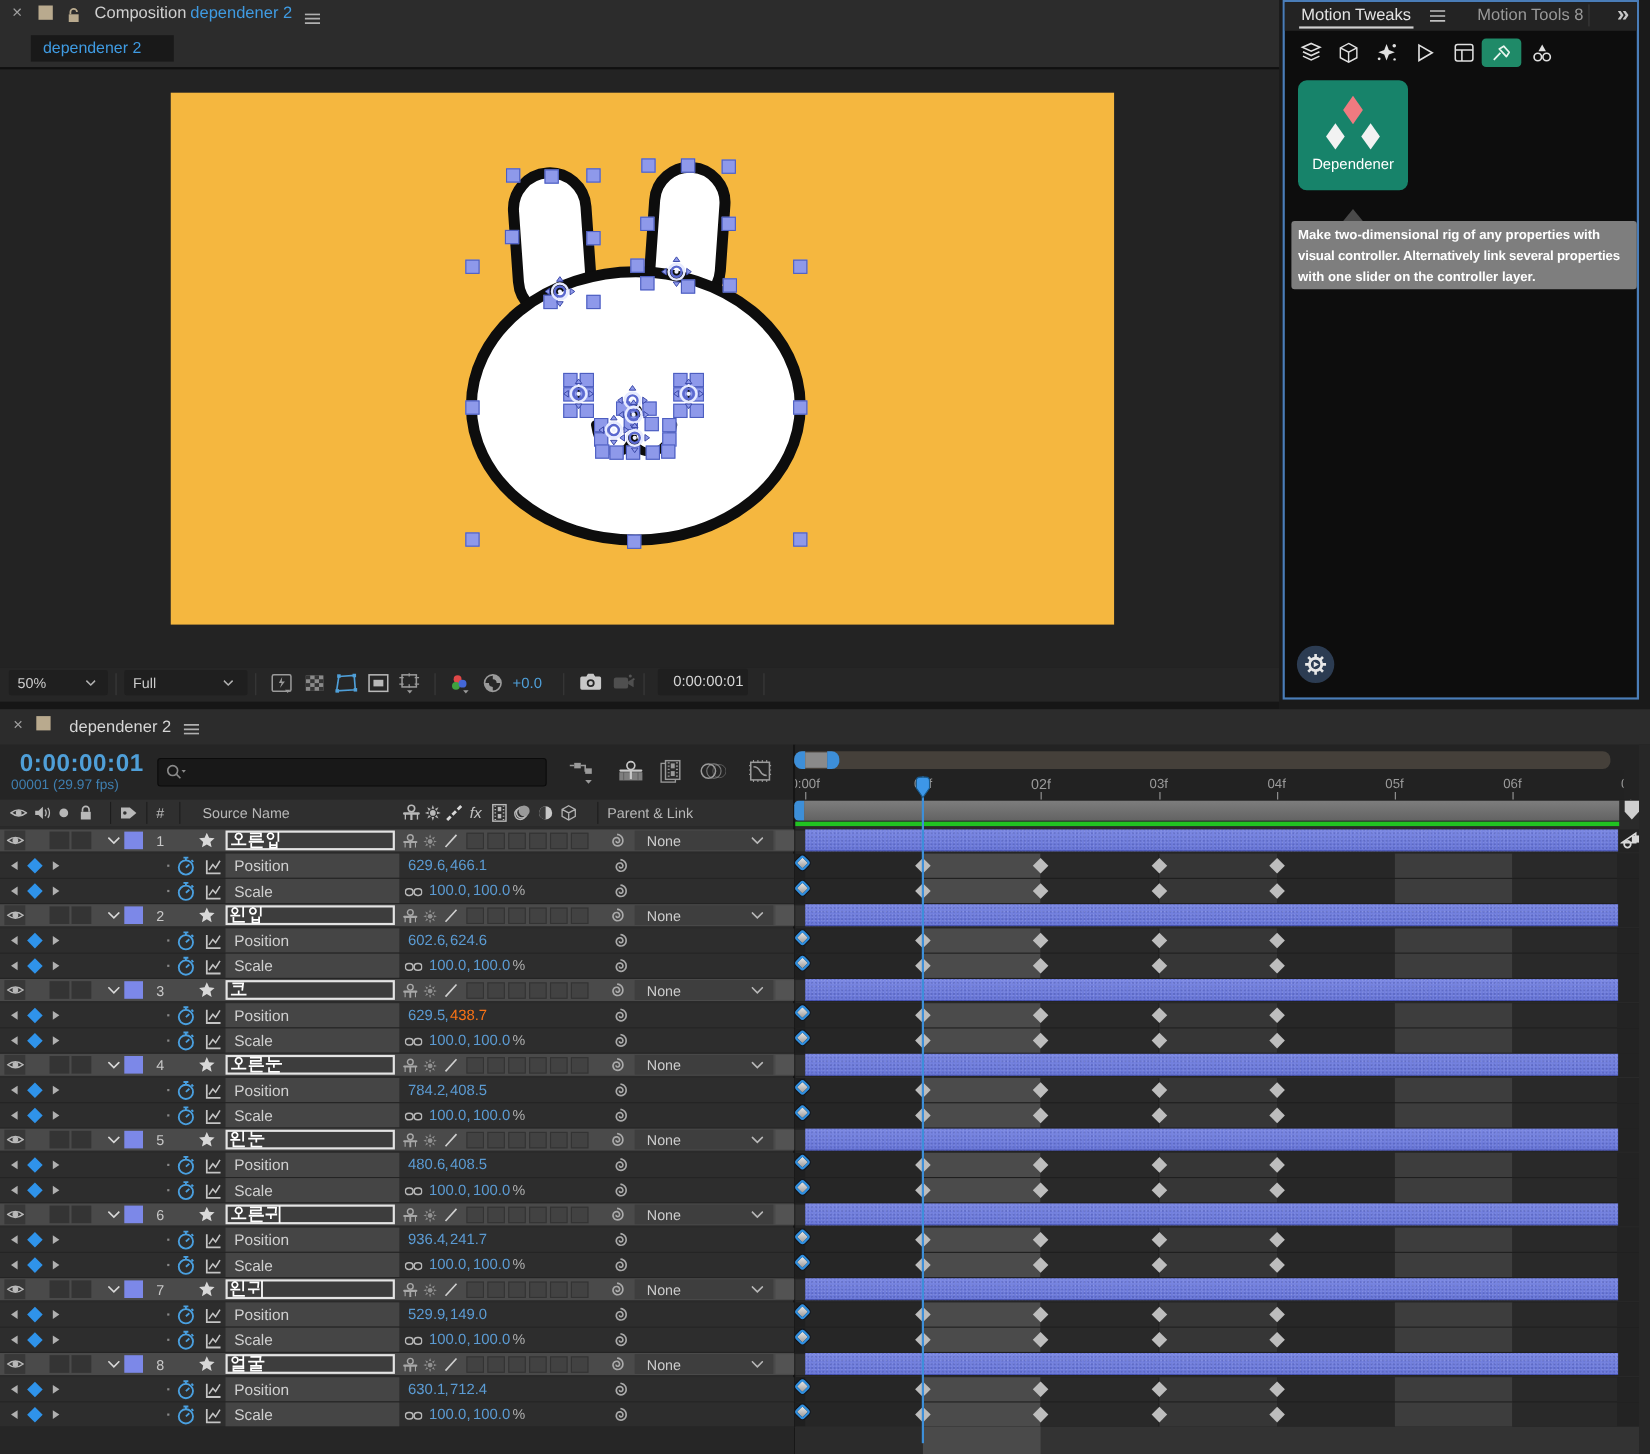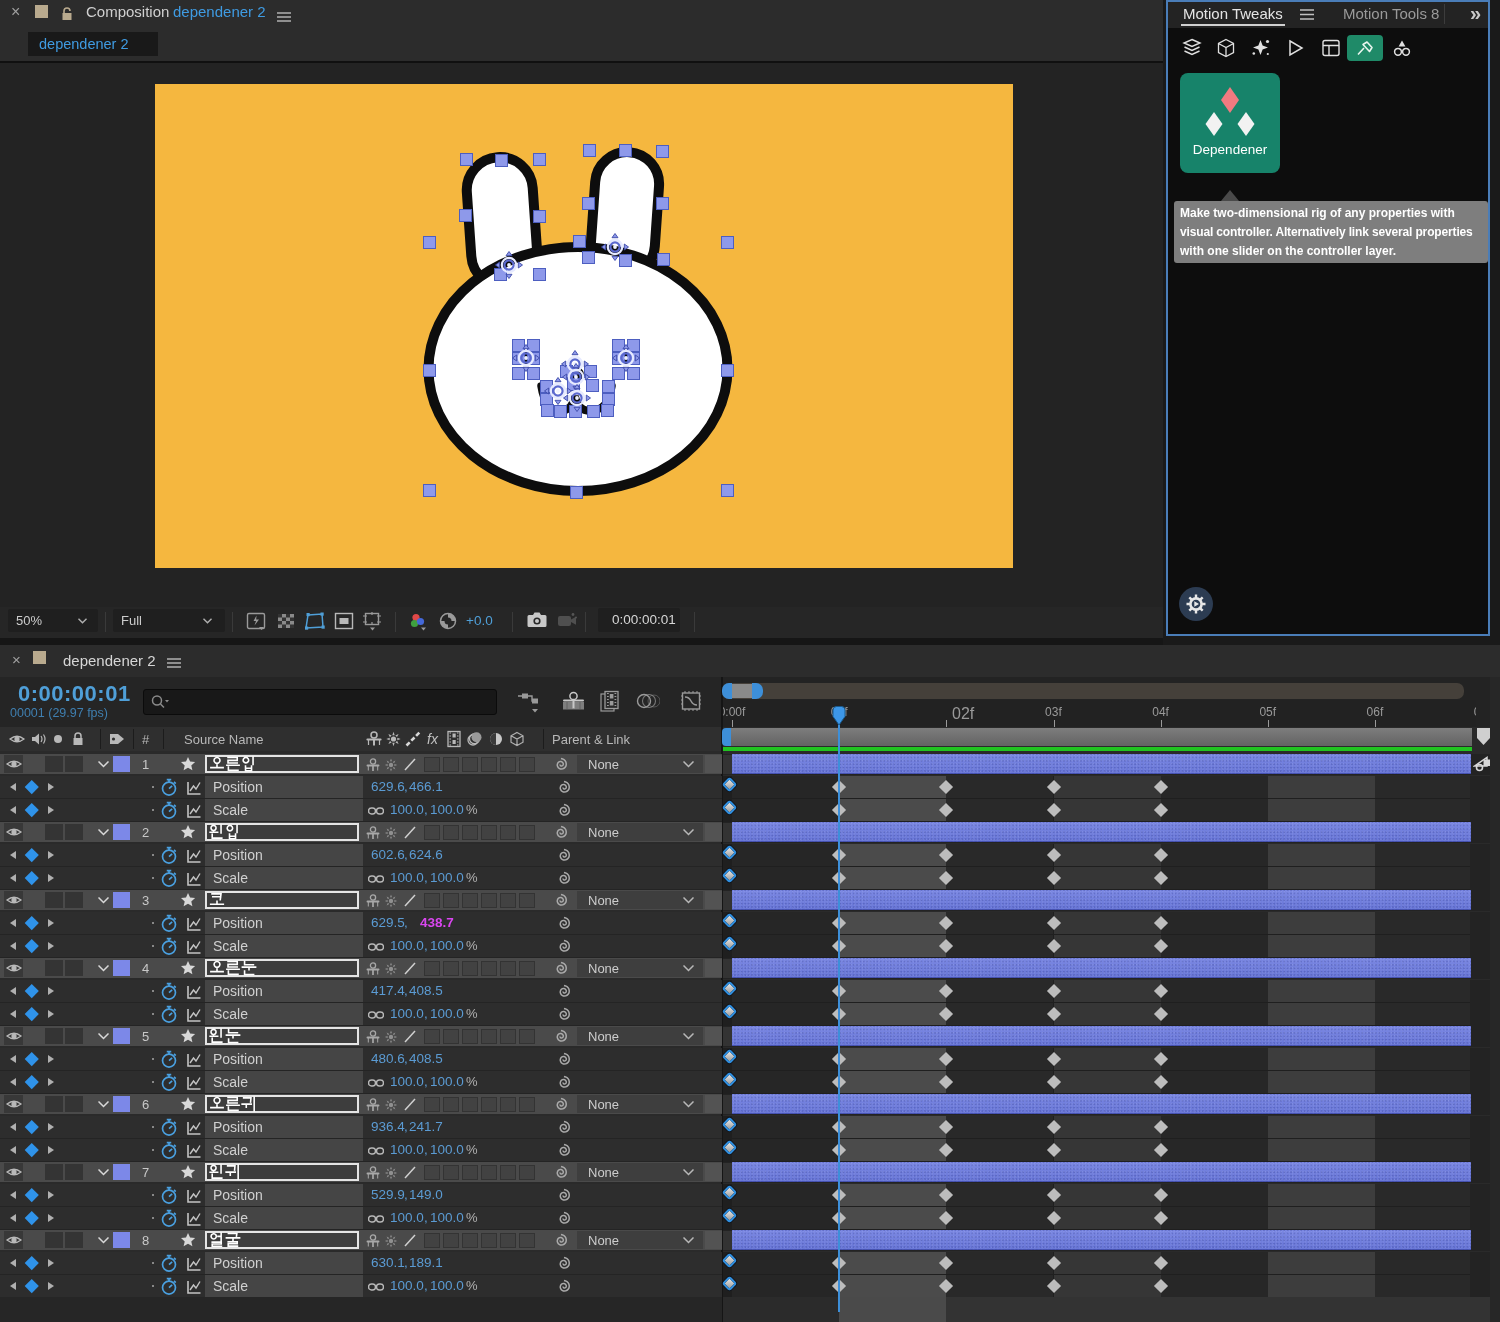--- a/index.html
+++ b/index.html
@@ -376,21 +376,21 @@
 <div class="ab" style="left:722px;top:683px;width:742px;height:16px;background:#45403a;border-radius:7px"></div>
 <div class="ab" style="left:722px;top:683px;width:10px;height:16px;background:#3d8fd9;border-radius:7px 0 0 7px"></div>
 <div class="ab" style="left:732px;top:684px;width:20px;height:14px;background:#8a8a8a"></div>
 <div class="ab" style="left:752px;top:683px;width:11px;height:16px;background:#3d8fd9;border-radius:0 7px 7px 0"></div>
 <div class="ab" style="left:723px;top:700px;width:777px;height:27px;background:#222222;overflow:hidden"></div>
 <div class="ab" style="left:723px;top:700px;width:777px;height:27px;overflow:hidden">
     <div class="txt" style="left:-19.0px;width:56px;text-align:center;top:5px;color:#9a9a9a;font-size:12px">0:00f</div>
     <div class="ab" style="left:9.0px;top:20px;width:1px;height:7px;background:#9a9a9a"></div>
     <div class="txt" style="left:88.14999999999998px;width:56px;text-align:center;top:5px;color:#9a9a9a;font-size:12px">01f</div>
     <div class="ab" style="left:116.1px;top:20px;width:1px;height:7px;background:#9a9a9a"></div>
-    <div class="txt" style="left:195.29999999999995px;width:56px;text-align:right;top:5px;color:#9a9a9a;font-size:16px">02f</div>
+    <div class="txt" style="left:195.29999999999995px;width:56px;text-align:center;top:5px;color:#9a9a9a;font-size:13px">02f</div>
     <div class="ab" style="left:223.3px;top:20px;width:1px;height:7px;background:#9a9a9a"></div>
     <div class="txt" style="left:302.45000000000005px;width:56px;text-align:center;top:5px;color:#9a9a9a;font-size:12px">03f</div>
     <div class="ab" style="left:330.5px;top:20px;width:1px;height:7px;background:#9a9a9a"></div>
     <div class="txt" style="left:409.5999999999999px;width:56px;text-align:center;top:5px;color:#9a9a9a;font-size:12px">04f</div>
     <div class="ab" style="left:437.6px;top:20px;width:1px;height:7px;background:#9a9a9a"></div>
     <div class="txt" style="left:516.75px;width:56px;text-align:center;top:5px;color:#9a9a9a;font-size:12px">05f</div>
     <div class="ab" style="left:544.8px;top:20px;width:1px;height:7px;background:#9a9a9a"></div>
     <div class="txt" style="left:623.9000000000001px;width:56px;text-align:center;top:5px;color:#9a9a9a;font-size:12px">06f</div>
     <div class="ab" style="left:651.9px;top:20px;width:1px;height:7px;background:#9a9a9a"></div>
     <div class="txt" style="left:731.0500000000002px;width:56px;text-align:center;top:5px;color:#9a9a9a;font-size:12px">07f</div>
@@ -729,21 +729,21 @@
     <path d="M6,1.5 h4 M8,1.5 V3.7 M8,9.5 L10.8,7 M12.5,3.5 l1.5,1.5" stroke="#4aa0e0" stroke-width="1.5" fill="none"></path>
   </svg>
 <svg class="ab" style="left:186px;top:915.5px" width="16" height="16" viewBox="0 0 16 16">
     <path d="M2,2 V14 H14.5" stroke="#c4c4c4" fill="none" stroke-width="1.6"></path>
     <path d="M4,11 l3.5,-5 2.5,3 4,-6.5" stroke="#c4c4c4" fill="none" stroke-width="1.4"></path>
   </svg>
 <div class="ab" style="left:205px;top:911.5px;width:158px;height:22.0px;background:#454545"></div>
 <div class="txt" style="left:213px;top:914.5px;color:#d0d0d0;font-size:14px;font-weight:normal;">Position</div>
 <div class="txt" style="left:371px;top:914.5px;color:#5b9bd3;font-size:13.5px;font-weight:normal;">629.5</div>
 <div class="txt" style="left:404px;top:914.5px;color:#5b9bd3;font-size:13.5px;font-weight:normal;">,</div>
-<div class="txt" style="left:420px;top:914.5px;color:#d946ef;font-size:13.5px;font-weight:bold;">438.7</div>
+<div class="txt" style="left:409px;top:914.5px;color:#f97316;font-size:13.5px;font-weight:normal;">438.7</div>
 <svg class="ab" style="left:556px;top:914.5px" width="16" height="16" viewBox="0 0 16 16">
     <path d="M8.0,2.5 L9.6,2.9 L11.0,3.6 L12.1,4.7 L12.9,6.0 L13.2,7.5 L13.2,8.9 L12.8,10.3 L12.0,11.4 L11.0,12.3 L9.8,12.8 L8.5,13.0 L7.3,12.9 L6.2,12.4 L5.3,11.7 L4.7,10.7 L4.3,9.7 L4.3,8.6 L4.5,7.7 L5.0,6.8 L5.6,6.1 L6.4,5.7 L7.3,5.5 L8.1,5.5 L8.9,5.8 L9.5,6.3 L9.9,6.8 L10.2,7.5 L10.3,8.1 L10.1,8.8 L9.9,9.3 L9.5,9.7 L9.0,9.9 L8.6,10.0 L8.1,10.0 L7.7,9.8 L7.4,9.6 L7.3,9.3 L7.2,9.0 L7.2,8.7 L7.3,8.5" stroke="#aaaaaa" fill="none" stroke-width="1.5"></path>
   </svg>
 <div class="ab" style="left:723px;top:911.5px;width:777px;height:23px;background:#1f1f1f"></div>
 <div class="ab" style="left:732.0px;top:911.5px;width:107.1px;height:22px;background:#262626"></div>
 <div class="ab" style="left:839.1px;top:911.5px;width:107.1px;height:22px;background:#4b4b4b"></div>
 <div class="ab" style="left:946.3px;top:911.5px;width:107.2px;height:22px;background:#292929"></div>
 <div class="ab" style="left:1053.5px;top:911.5px;width:107.1px;height:22px;background:#363636"></div>
 <div class="ab" style="left:1160.6px;top:911.5px;width:107.2px;height:22px;background:#272727"></div>
 <div class="ab" style="left:1267.8px;top:911.5px;width:107.2px;height:22px;background:#3d3d3d"></div>
@@ -861,21 +861,21 @@
 <svg class="ab" style="left:160px;top:981.5px" width="18" height="19" viewBox="0 0 16 17">
     <circle cx="8" cy="9.5" r="5.8" stroke="#4aa0e0" fill="none" stroke-width="1.5"></circle>
     <path d="M6,1.5 h4 M8,1.5 V3.7 M8,9.5 L10.8,7 M12.5,3.5 l1.5,1.5" stroke="#4aa0e0" stroke-width="1.5" fill="none"></path>
   </svg>
 <svg class="ab" style="left:186px;top:983.5px" width="16" height="16" viewBox="0 0 16 16">
     <path d="M2,2 V14 H14.5" stroke="#c4c4c4" fill="none" stroke-width="1.6"></path>
     <path d="M4,11 l3.5,-5 2.5,3 4,-6.5" stroke="#c4c4c4" fill="none" stroke-width="1.4"></path>
   </svg>
 <div class="ab" style="left:205px;top:979.5px;width:158px;height:22.0px;background:#454545"></div>
 <div class="txt" style="left:213px;top:982.5px;color:#d0d0d0;font-size:14px;font-weight:normal;">Position</div>
-<div class="txt" style="left:371px;top:982.5px;color:#5b9bd3;font-size:13.5px;font-weight:normal;">417.4</div>
+<div class="txt" style="left:371px;top:982.5px;color:#5b9bd3;font-size:13.5px;font-weight:normal;">784.2</div>
 <div class="txt" style="left:404px;top:982.5px;color:#5b9bd3;font-size:13.5px;font-weight:normal;">,</div>
 <div class="txt" style="left:409px;top:982.5px;color:#5b9bd3;font-size:13.5px;font-weight:normal;">408.5</div>
 <svg class="ab" style="left:556px;top:982.5px" width="16" height="16" viewBox="0 0 16 16">
     <path d="M8.0,2.5 L9.6,2.9 L11.0,3.6 L12.1,4.7 L12.9,6.0 L13.2,7.5 L13.2,8.9 L12.8,10.3 L12.0,11.4 L11.0,12.3 L9.8,12.8 L8.5,13.0 L7.3,12.9 L6.2,12.4 L5.3,11.7 L4.7,10.7 L4.3,9.7 L4.3,8.6 L4.5,7.7 L5.0,6.8 L5.6,6.1 L6.4,5.7 L7.3,5.5 L8.1,5.5 L8.9,5.8 L9.5,6.3 L9.9,6.8 L10.2,7.5 L10.3,8.1 L10.1,8.8 L9.9,9.3 L9.5,9.7 L9.0,9.9 L8.6,10.0 L8.1,10.0 L7.7,9.8 L7.4,9.6 L7.3,9.3 L7.2,9.0 L7.2,8.7 L7.3,8.5" stroke="#aaaaaa" fill="none" stroke-width="1.5"></path>
   </svg>
 <div class="ab" style="left:723px;top:979.5px;width:777px;height:23px;background:#1f1f1f"></div>
 <div class="ab" style="left:732.0px;top:979.5px;width:107.1px;height:22px;background:#262626"></div>
 <div class="ab" style="left:839.1px;top:979.5px;width:107.1px;height:22px;background:#4b4b4b"></div>
 <div class="ab" style="left:946.3px;top:979.5px;width:107.2px;height:22px;background:#292929"></div>
 <div class="ab" style="left:1053.5px;top:979.5px;width:107.1px;height:22px;background:#363636"></div>
@@ -1390,21 +1390,21 @@
     <path d="M6,1.5 h4 M8,1.5 V3.7 M8,9.5 L10.8,7 M12.5,3.5 l1.5,1.5" stroke="#4aa0e0" stroke-width="1.5" fill="none"></path>
   </svg>
 <svg class="ab" style="left:186px;top:1255.5px" width="16" height="16" viewBox="0 0 16 16">
     <path d="M2,2 V14 H14.5" stroke="#c4c4c4" fill="none" stroke-width="1.6"></path>
     <path d="M4,11 l3.5,-5 2.5,3 4,-6.5" stroke="#c4c4c4" fill="none" stroke-width="1.4"></path>
   </svg>
 <div class="ab" style="left:205px;top:1251.5px;width:158px;height:22.0px;background:#454545"></div>
 <div class="txt" style="left:213px;top:1254.5px;color:#d0d0d0;font-size:14px;font-weight:normal;">Position</div>
 <div class="txt" style="left:371px;top:1254.5px;color:#5b9bd3;font-size:13.5px;font-weight:normal;">630.1</div>
 <div class="txt" style="left:404px;top:1254.5px;color:#5b9bd3;font-size:13.5px;font-weight:normal;">,</div>
-<div class="txt" style="left:409px;top:1254.5px;color:#5b9bd3;font-size:13.5px;font-weight:normal;">189.1</div>
+<div class="txt" style="left:409px;top:1254.5px;color:#5b9bd3;font-size:13.5px;font-weight:normal;">712.4</div>
 <svg class="ab" style="left:556px;top:1254.5px" width="16" height="16" viewBox="0 0 16 16">
     <path d="M8.0,2.5 L9.6,2.9 L11.0,3.6 L12.1,4.7 L12.9,6.0 L13.2,7.5 L13.2,8.9 L12.8,10.3 L12.0,11.4 L11.0,12.3 L9.8,12.8 L8.5,13.0 L7.3,12.9 L6.2,12.4 L5.3,11.7 L4.7,10.7 L4.3,9.7 L4.3,8.6 L4.5,7.7 L5.0,6.8 L5.6,6.1 L6.4,5.7 L7.3,5.5 L8.1,5.5 L8.9,5.8 L9.5,6.3 L9.9,6.8 L10.2,7.5 L10.3,8.1 L10.1,8.8 L9.9,9.3 L9.5,9.7 L9.0,9.9 L8.6,10.0 L8.1,10.0 L7.7,9.8 L7.4,9.6 L7.3,9.3 L7.2,9.0 L7.2,8.7 L7.3,8.5" stroke="#aaaaaa" fill="none" stroke-width="1.5"></path>
   </svg>
 <div class="ab" style="left:723px;top:1251.5px;width:777px;height:23px;background:#1f1f1f"></div>
 <div class="ab" style="left:732.0px;top:1251.5px;width:107.1px;height:22px;background:#262626"></div>
 <div class="ab" style="left:839.1px;top:1251.5px;width:107.1px;height:22px;background:#4b4b4b"></div>
 <div class="ab" style="left:946.3px;top:1251.5px;width:107.2px;height:22px;background:#292929"></div>
 <div class="ab" style="left:1053.5px;top:1251.5px;width:107.1px;height:22px;background:#363636"></div>
 <div class="ab" style="left:1160.6px;top:1251.5px;width:107.2px;height:22px;background:#272727"></div>
 <div class="ab" style="left:1267.8px;top:1251.5px;width:107.2px;height:22px;background:#3d3d3d"></div>

